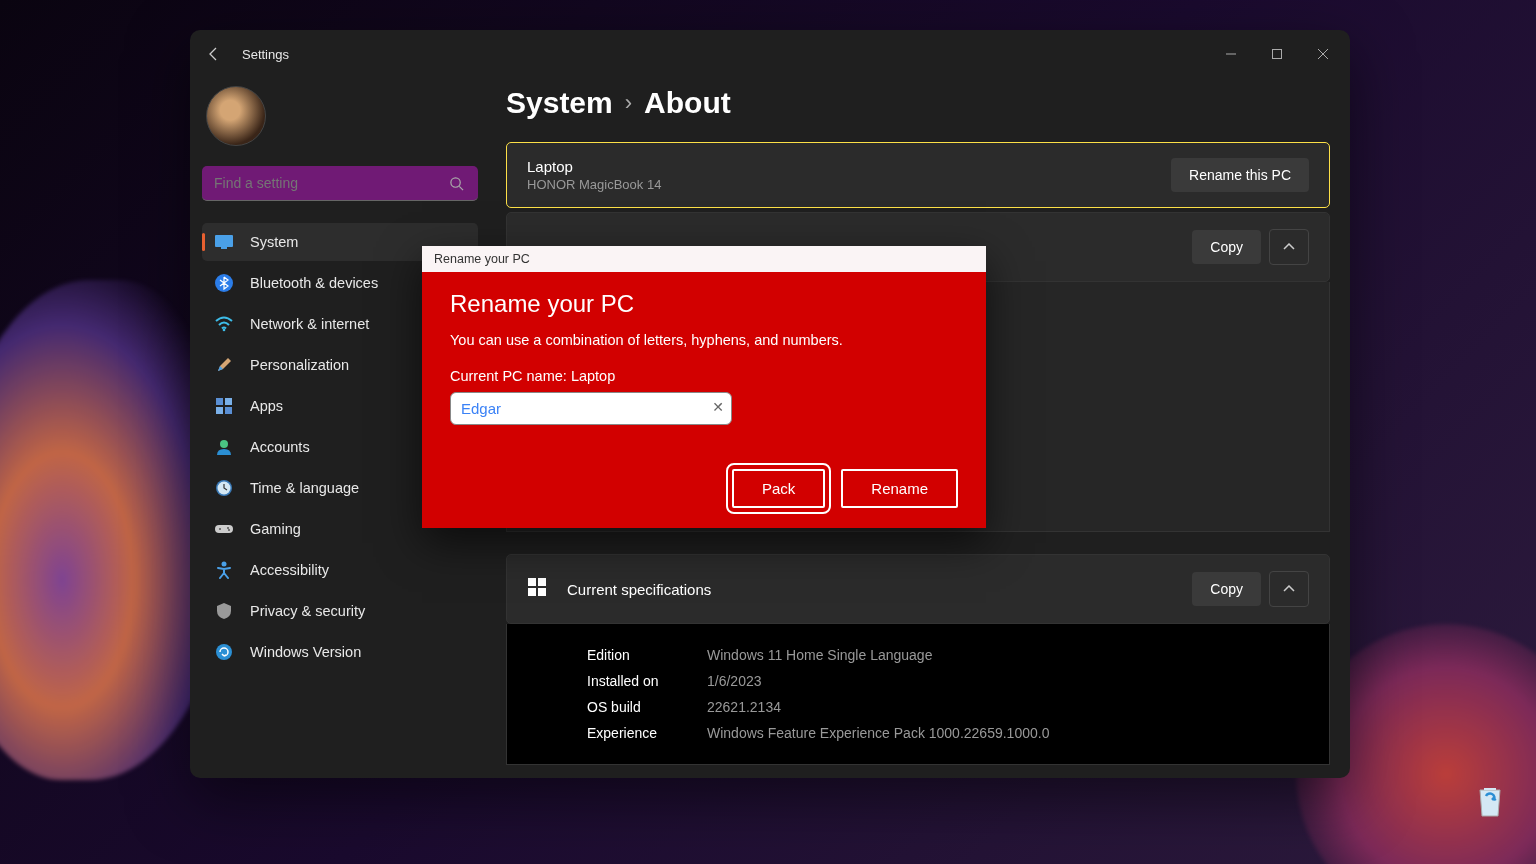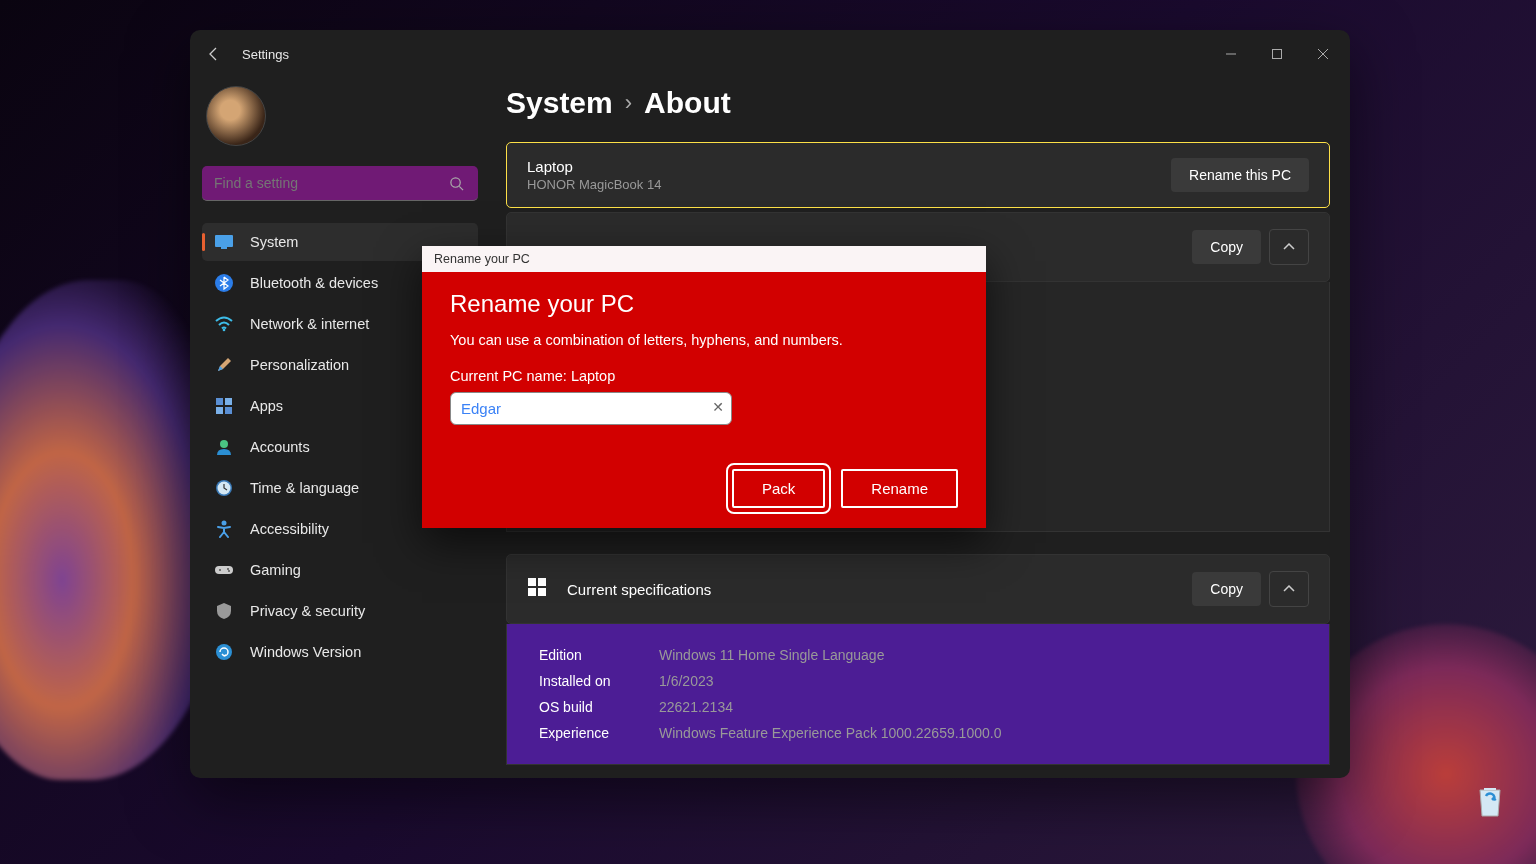--- a/index.html
+++ b/index.html
@@ -205,22 +205,22 @@
   display: flex;
   align-items: center;
   justify-content: center;
   background: transparent;
   border: 1px solid #444;
   border-radius: 4px;
   color: #ccc;
   cursor: pointer;
 }
 .spec-grid {
-  padding: 18px 32px;
-  background: #4c1d95;
+  padding: 18px 80px;
+  background: #000000;
   border: 1px solid #333;
   border-top: none;
 }
 .spec-row {
   display: flex;
   padding: 5px 0;
 }
 .spec-label {
   width: 120px;
   color: #fff;
@@ -428,37 +428,37 @@
           <svg width="18" height="18" viewBox="0 0 18 18">
               <circle cx="9" cy="9" r="8" fill="#3a7ab8"></circle>
               <circle cx="9" cy="9" r="6.5" fill="#d4e8f4"></circle>
               <path d="M9 5 V9 L12 11" stroke="#333" stroke-width="1.2" fill="none"></path>
             </svg>
         </span>
         <span>Time &amp; language</span>
       </div>
       <div class="nav-item">
         <span class="nav-icon">
-          <svg width="18" height="18" viewBox="0 0 18 18">
-              <circle cx="9" cy="3" r="2.5" fill="#4aa0e8"></circle>
-              <path d="M3 7 L9 8 L15 7 M9 8 V12 M9 12 L5 17 M9 12 L13 17" stroke="#4aa0e8" stroke-width="2" stroke-linecap="round"></path>
-            </svg>
-        </span>
-        <span>Accessibility</span>
-      </div>
-      <div class="nav-item">
-        <span class="nav-icon">
           <svg width="20" height="14" viewBox="0 0 20 14">
               <rect x="1" y="3" width="18" height="8" rx="4" fill="#ccc"></rect>
               <circle cx="6" cy="7" r="1" fill="#555"></circle>
               <circle cx="14" cy="6" r="1" fill="#555"></circle>
               <circle cx="15" cy="8" r="1" fill="#555"></circle>
             </svg>
         </span>
         <span>Gaming</span>
+      </div>
+      <div class="nav-item">
+        <span class="nav-icon">
+          <svg width="18" height="18" viewBox="0 0 18 18">
+              <circle cx="9" cy="3" r="2.5" fill="#4aa0e8"></circle>
+              <path d="M3 7 L9 8 L15 7 M9 8 V12 M9 12 L5 17 M9 12 L13 17" stroke="#4aa0e8" stroke-width="2" stroke-linecap="round"></path>
+            </svg>
+        </span>
+        <span>Accessibility</span>
       </div>
       <div class="nav-item">
         <span class="nav-icon">
           <svg width="16" height="18" viewBox="0 0 16 18">
               <path d="M8 1 L15 4 V9 Q15 15 8 17 Q1 15 1 9 V4 Z" fill="#999"></path>
             </svg>
         </span>
         <span>Privacy &amp; security</span>
       </div>
       <div class="nav-item">

